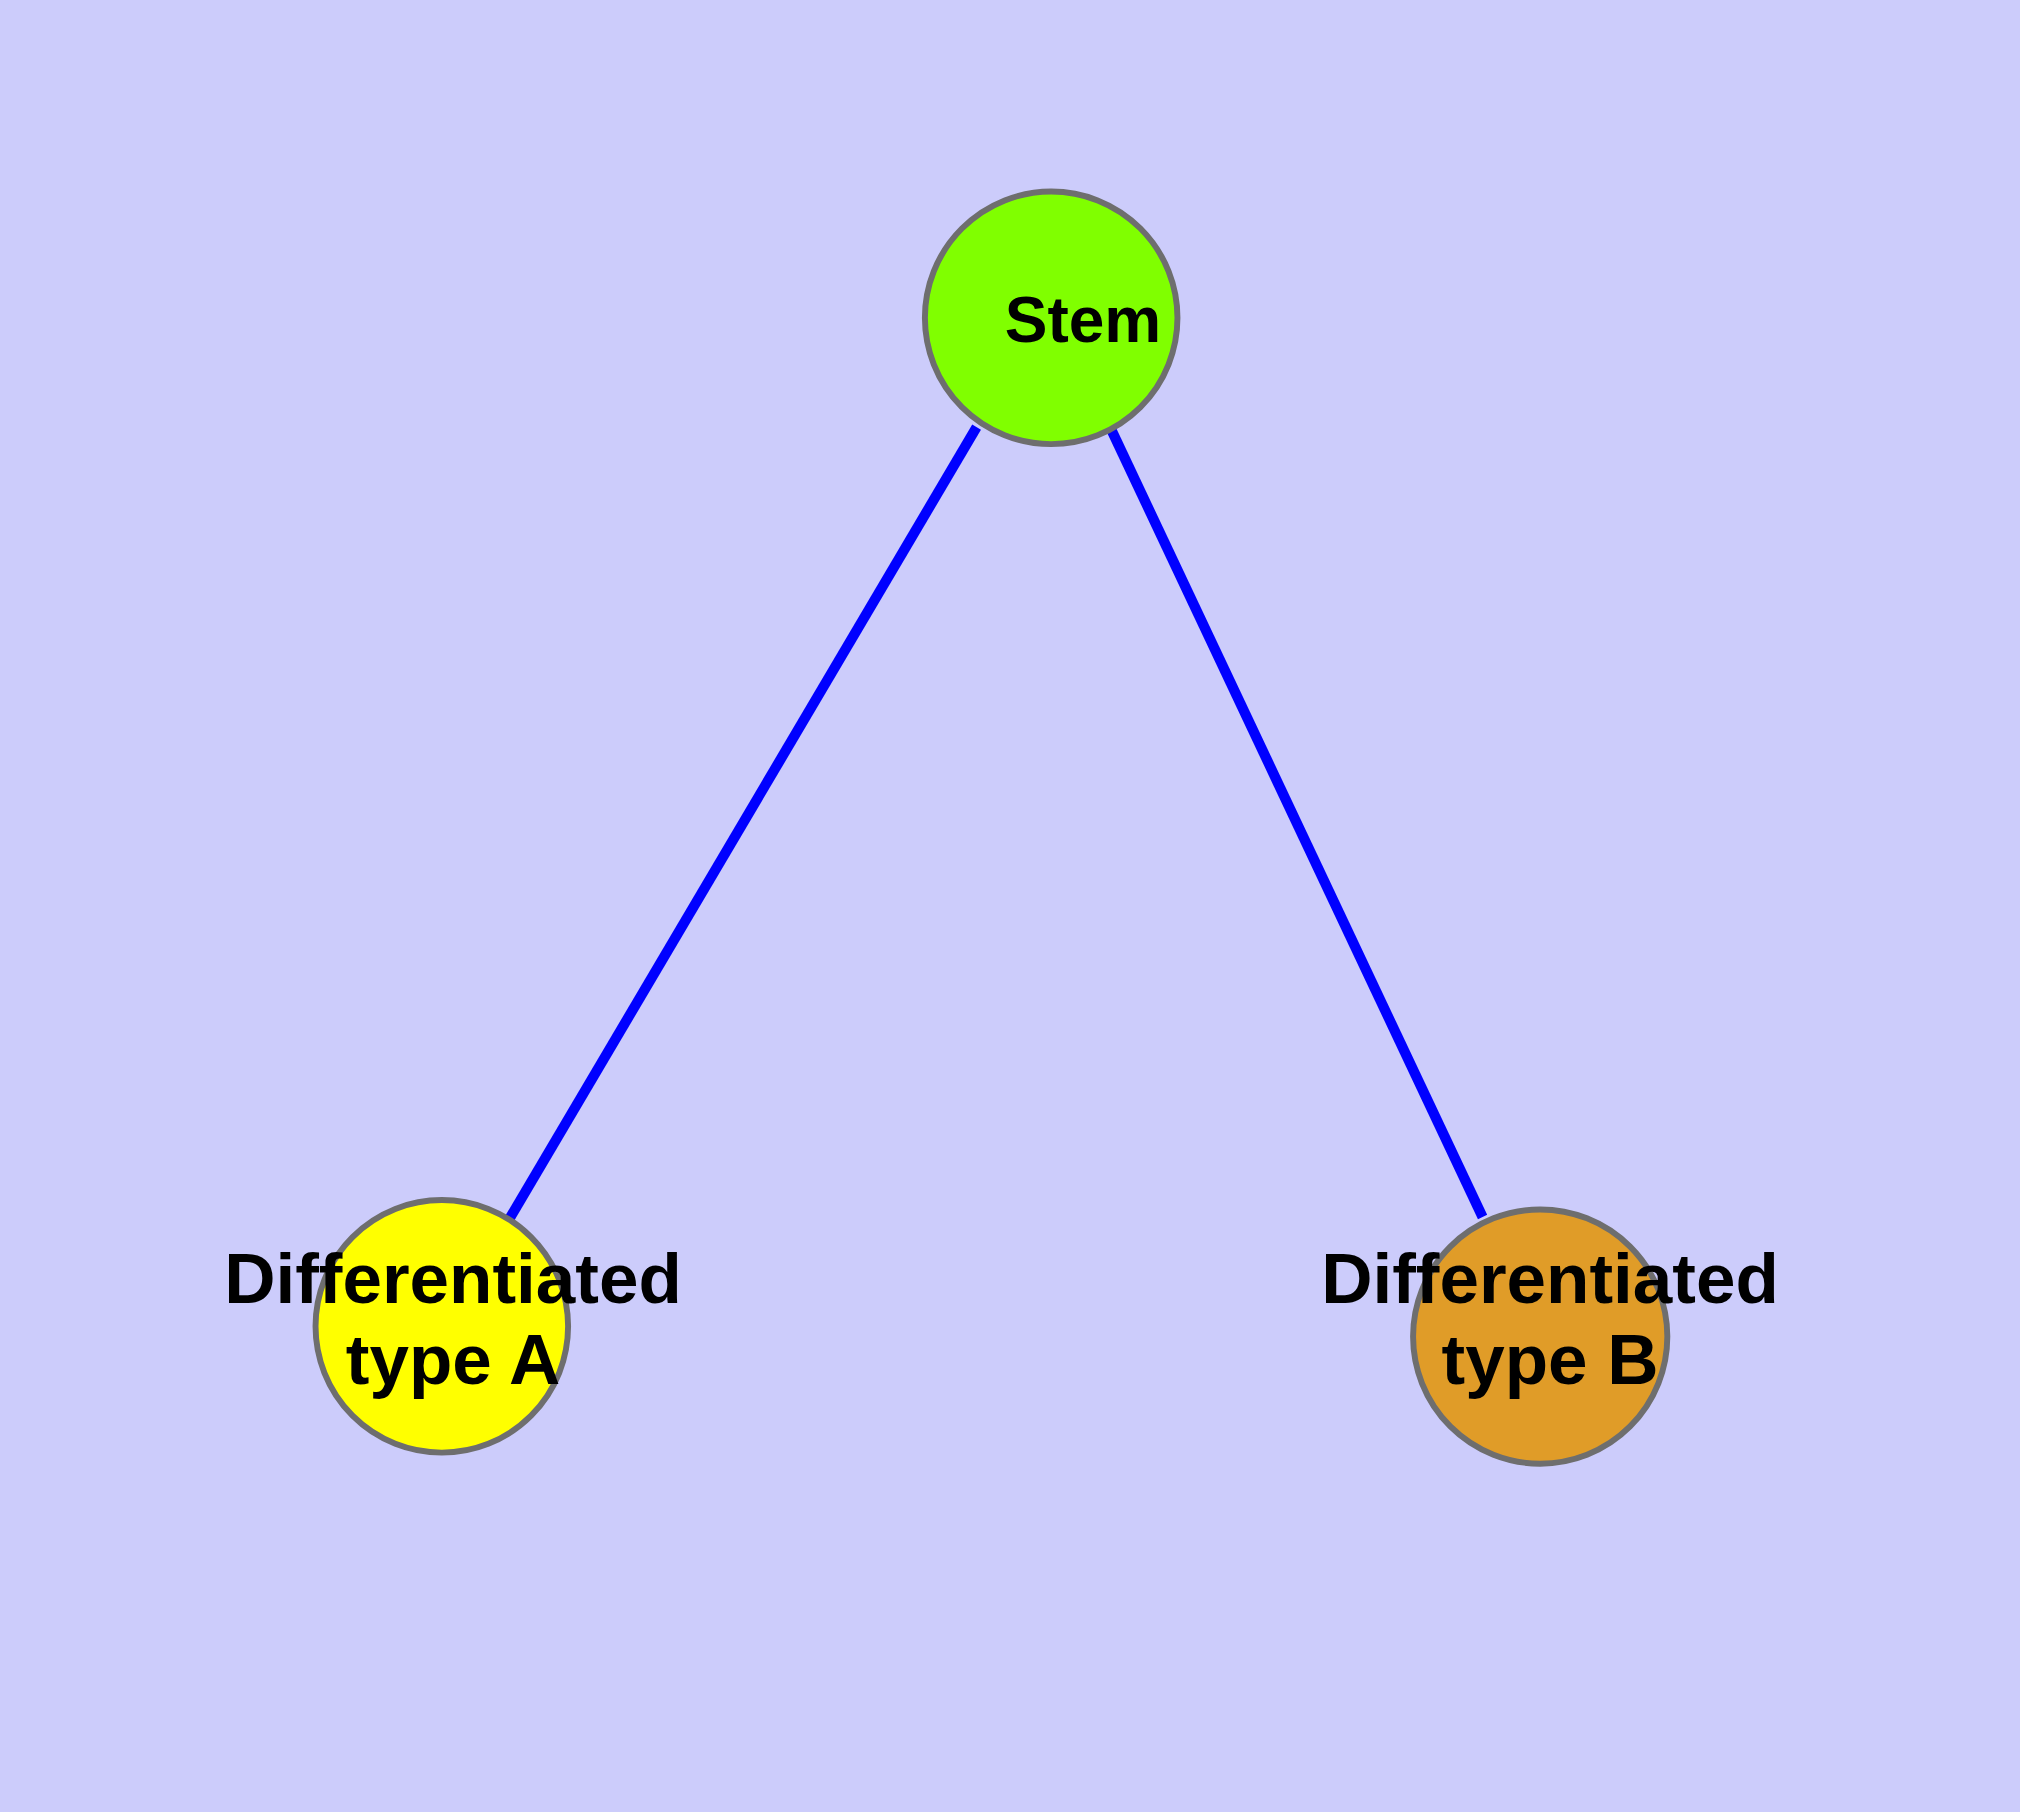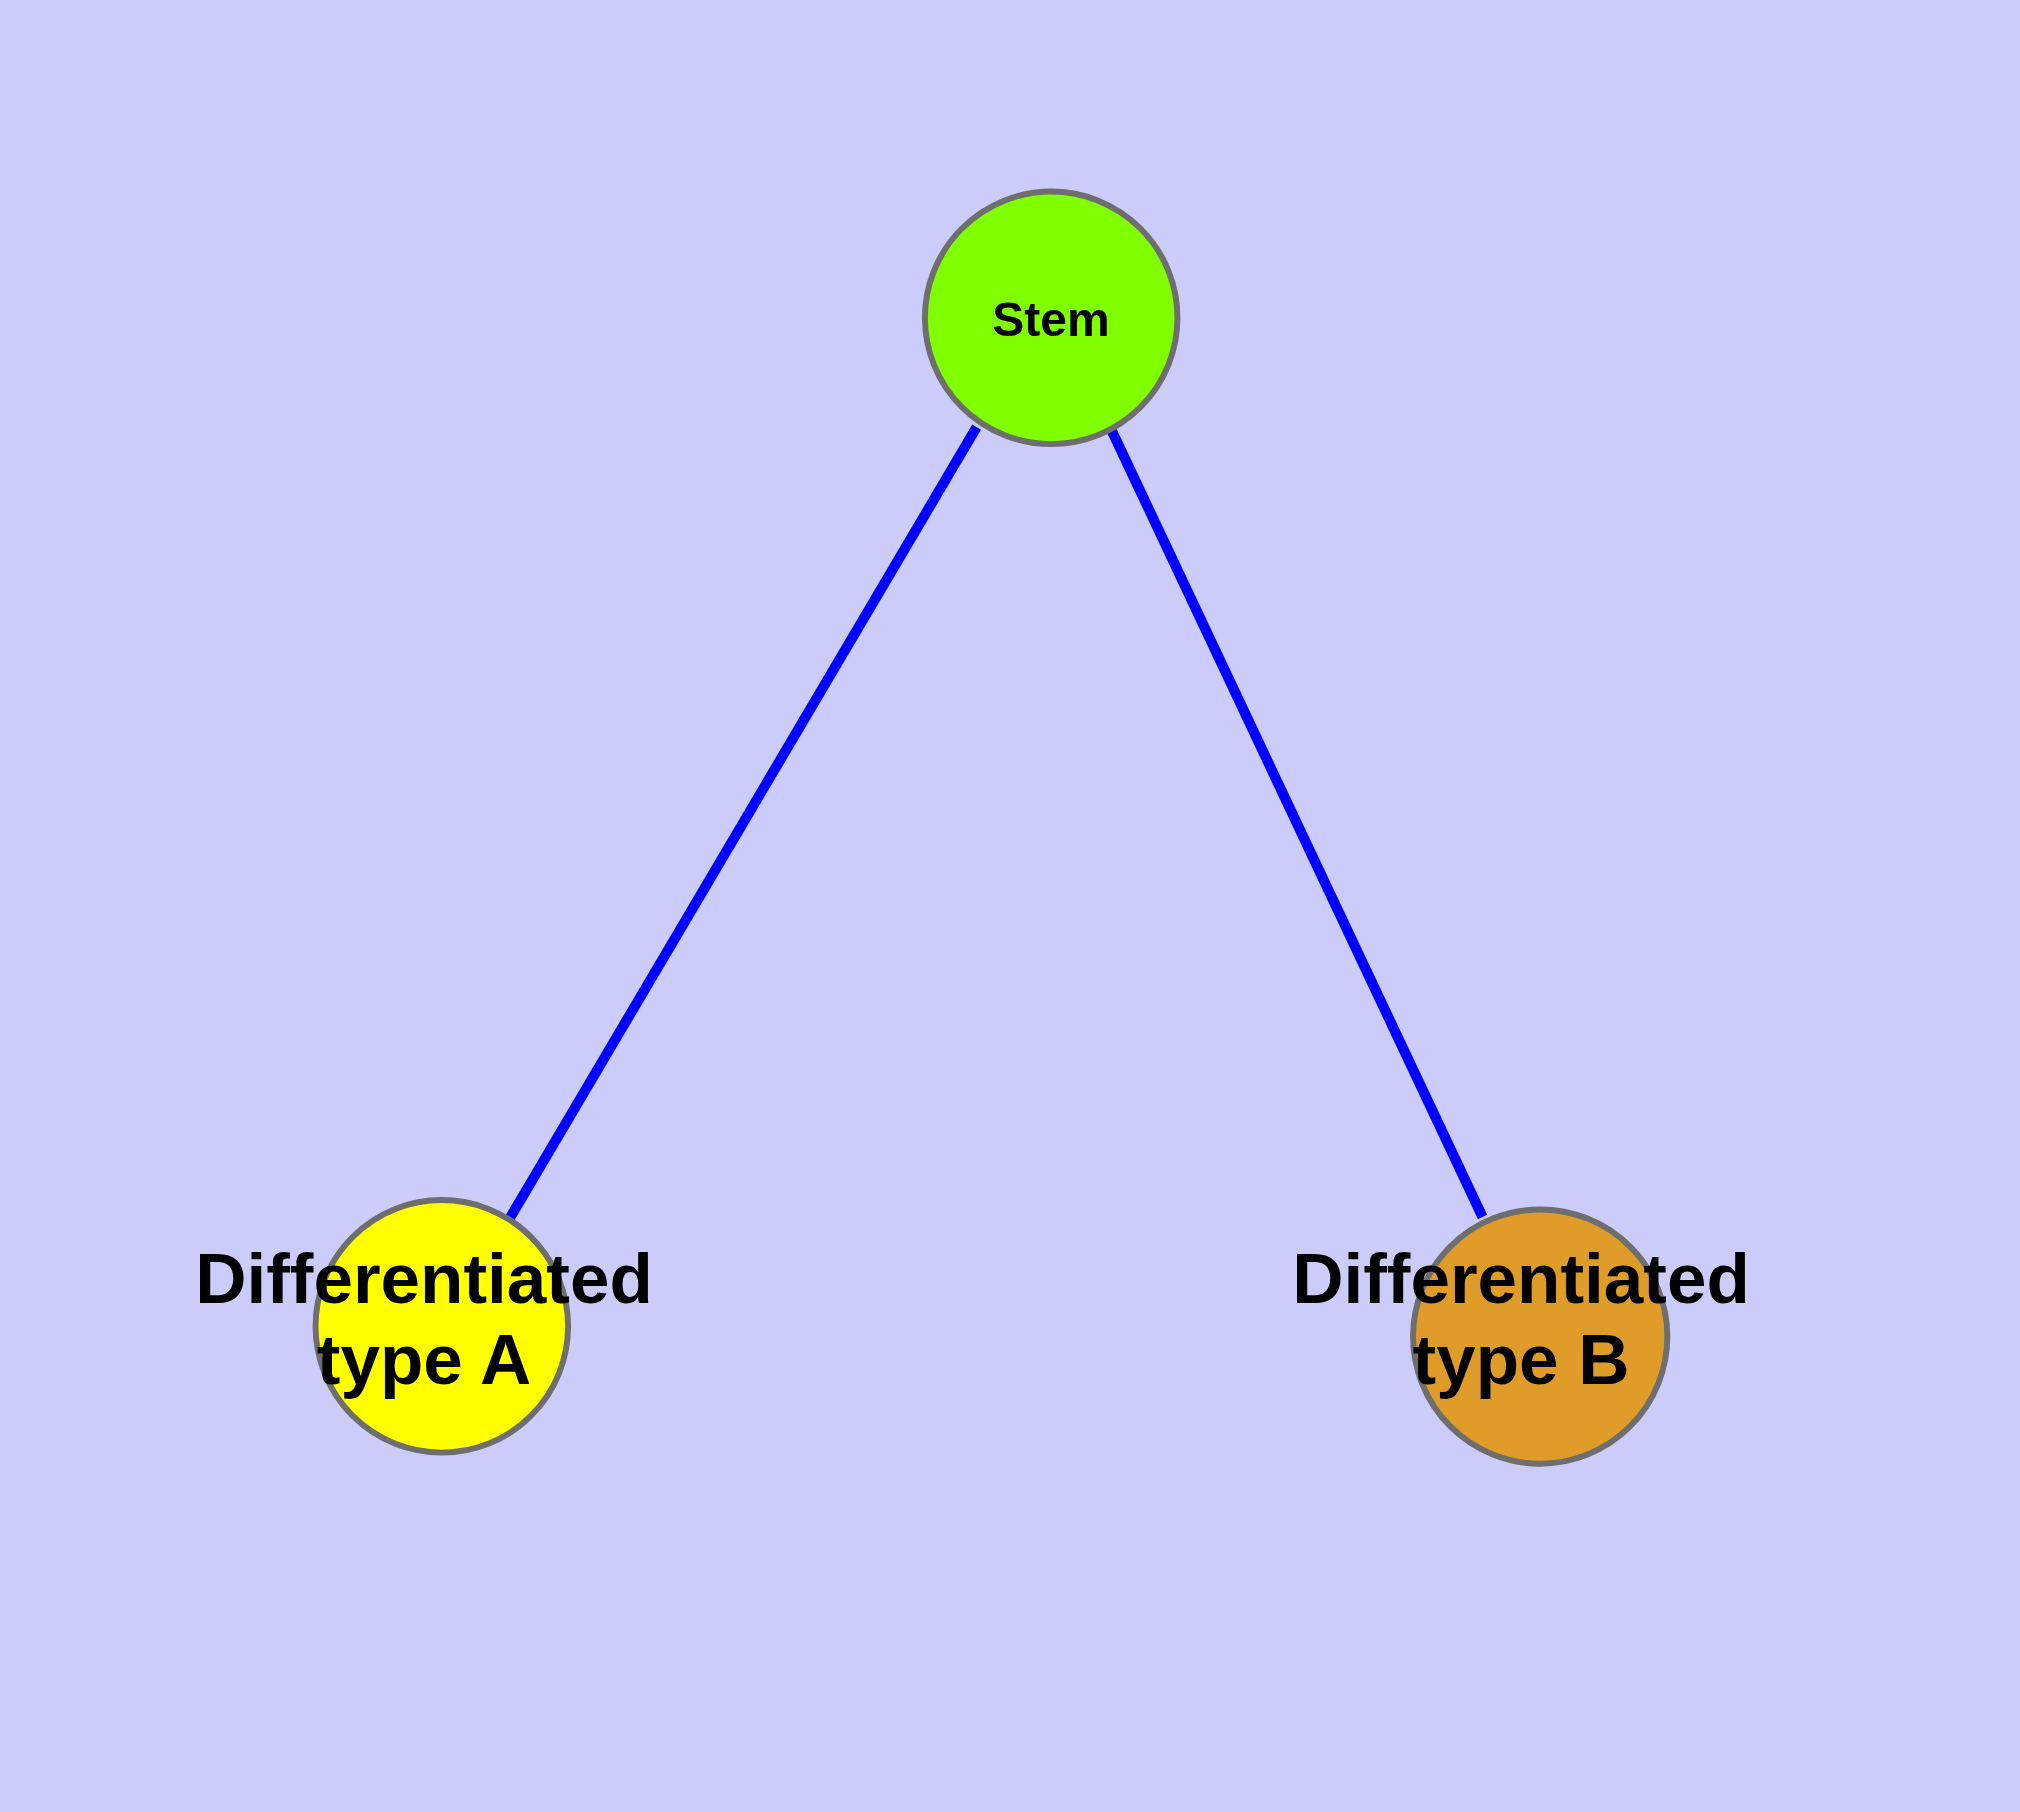--- a/index.html
+++ b/index.html
@@ -30,24 +30,26 @@
     color: #000000;
     font-weight: bold;
     font-family: "Liberation Sans", sans-serif;
     text-align: center;
     white-space: pre;
     line-height: 1.14;
     pointer-events: none;
     transform: translate(-50%, -50%);
   }
   .node-label.stem {
-    font-size: 48px;
+    font-size: 64px;
+    margin-left: 32px;
   }
   .node-label.leaf {
     font-size: 71px;
+    margin-left: 29px;
   }
 </style>
 </head>
 <body>
 
 <div id="graph-canvas" style="width: 2021px; height: 1812px; background: rgb(204, 204, 251);">
 
   <svg id="graph-svg" viewBox="0 0 2384 2138" style="width: 2021px; height: 1812px;">
     <g>
       <line x1="1152" y1="504" x2="592" y2="1453" stroke="#0000ff" stroke-width="12" stroke-linecap="butt"></line>

